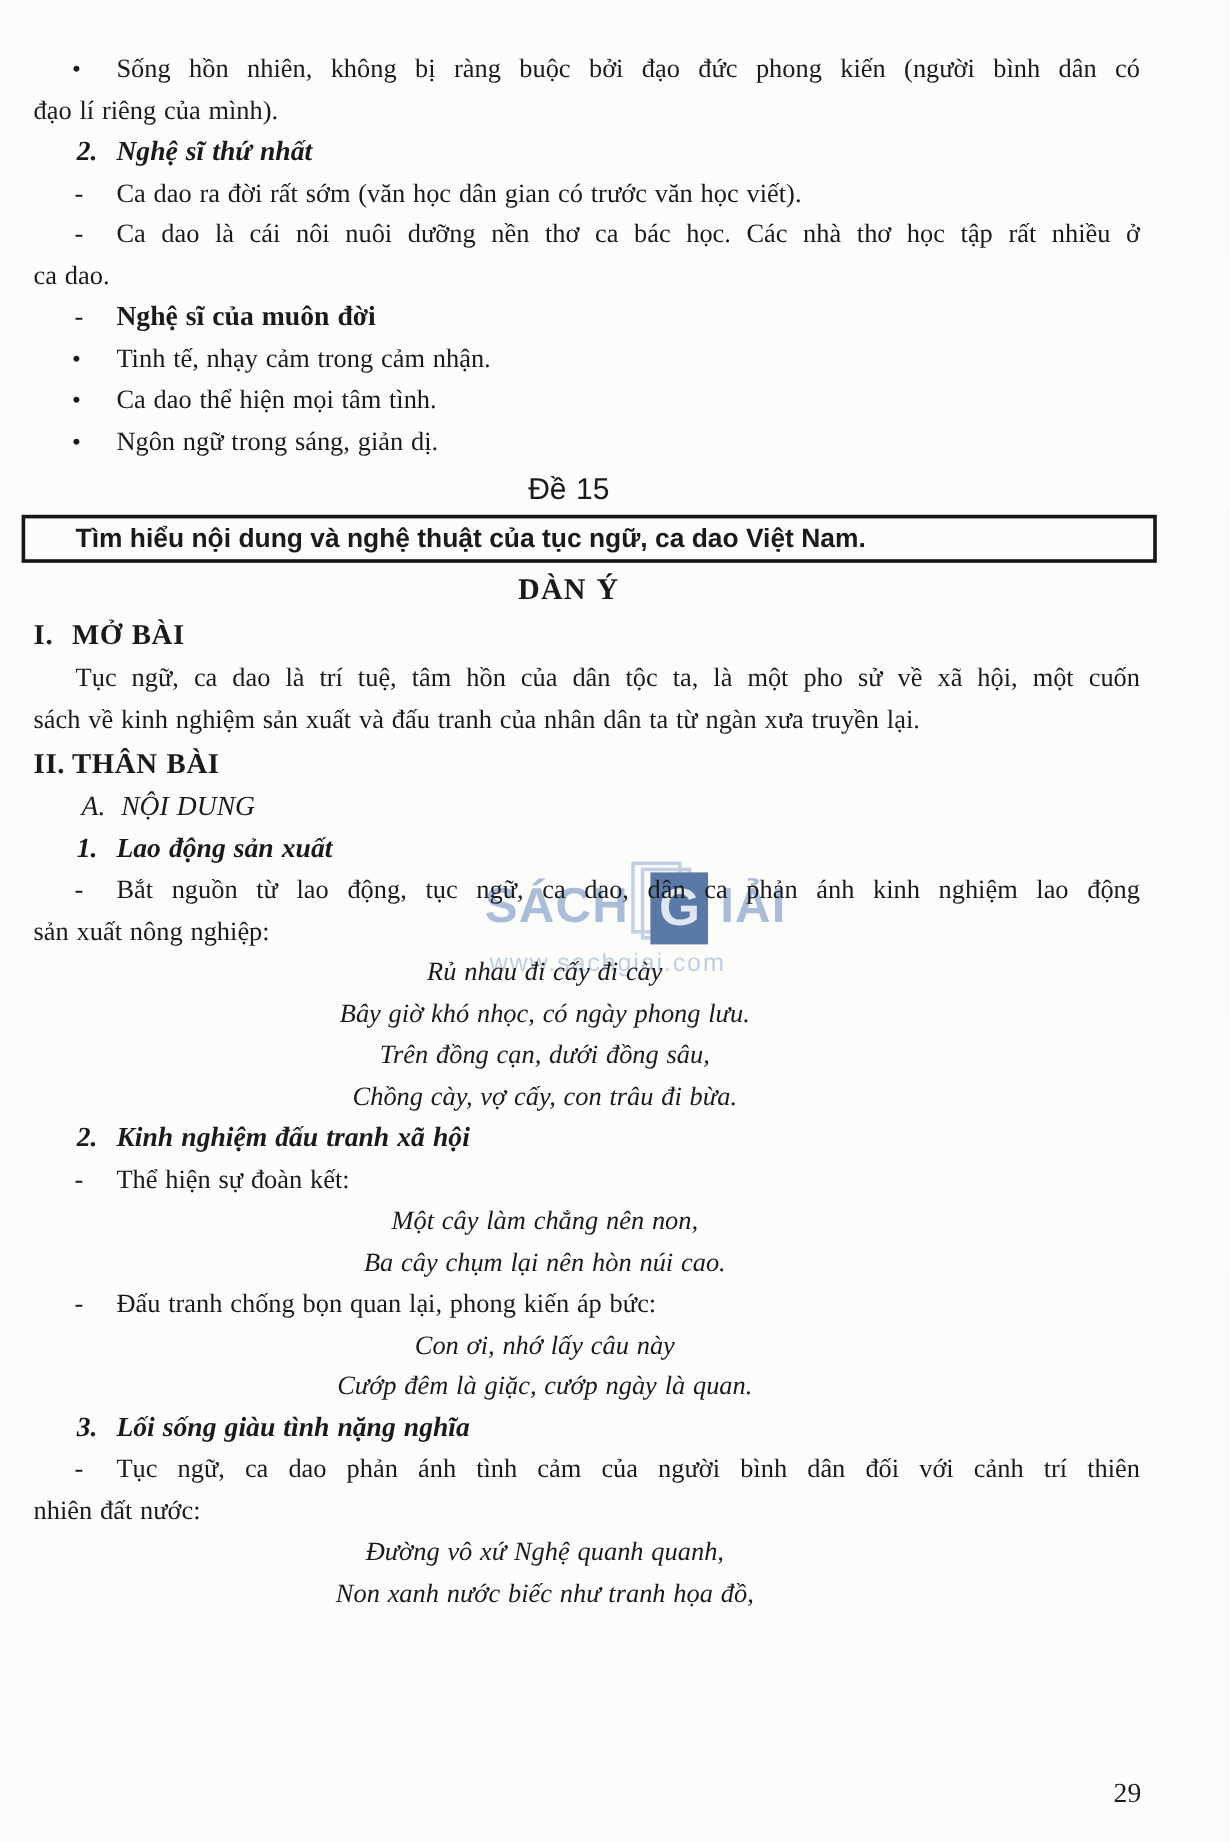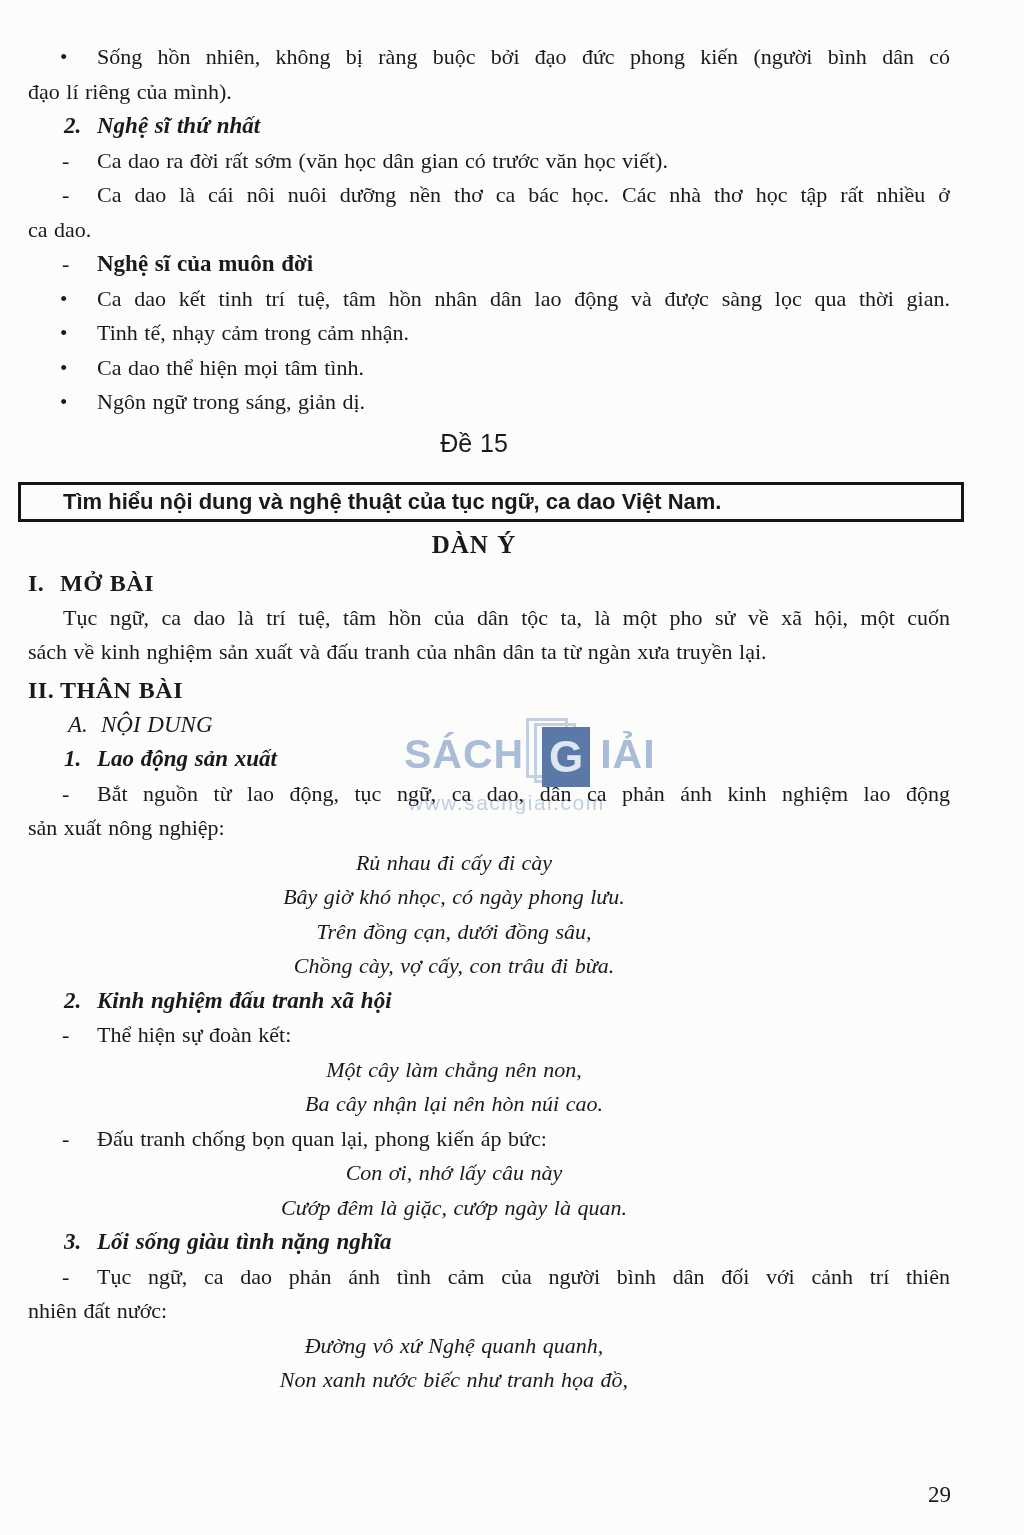--- a/index.html
+++ b/index.html
@@ -53,21 +53,21 @@
   .h1{
     margin-top:6px;text-align:center;
     font-family:"Liberation Sans", sans-serif;font-weight:400;font-size:25px;
     line-height:34px;min-height:34px;padding-right:30px;
   }
   .h2{
     margin-top:6px;text-align:center;font-weight:700;font-size:25px;letter-spacing:1px;
     line-height:34px;min-height:34px;padding-right:30px;
   }
   .boxline{
-    margin-top:22px;margin-left:-10px;width:946px;box-sizing:border-box;height:40px;
+    margin-top:4px;margin-left:-10px;width:946px;box-sizing:border-box;height:40px;
     border:3px solid #161616;background:#fcfcfa;
     font-family:"Liberation Sans", sans-serif;font-weight:700;font-size:22px;
     line-height:34px;padding-left:42px;
   }
   
   .pageno{position:absolute;left:928px;top:1482px;font-size:23px;z-index:1;}
 </style>
 </head>
 <body>
 
@@ -85,21 +85,20 @@
   <div class="wm-url">www.sachgiai.com</div>
 
   <div class="content" id="flow">
       <div class="ln it-b j"><span class="mk mk-b">•</span><span class="txt">Sống hồn nhiên, không bị ràng buộc bởi đạo đức phong kiến (người bình dân có</span></div>
       <div class="ln cont"><span class="txt">đạo lí riêng của mình).</span></div>
       <div class="ln num"><span class="mk mk-n">2.</span><span class="txt">Nghệ sĩ thứ nhất</span></div>
       <div class="ln it-d"><span class="mk mk-d">-</span><span class="txt">Ca dao ra đời rất sớm (văn học dân gian có trước văn học viết).</span></div>
       <div class="ln it-d j"><span class="mk mk-d">-</span><span class="txt">Ca dao là cái nôi nuôi dưỡng nền thơ ca bác học. Các nhà thơ học tập rất nhiều ở</span></div>
       <div class="ln cont"><span class="txt">ca dao.</span></div>
       <div class="ln it-d bi"><span class="mk mk-d">-</span><span class="txt">Nghệ sĩ của muôn đời</span></div>
-      <div class="ln it-b j"><span class="mk mk-b">•</span><span class="txt">Ca dao kết tinh trí tuệ, tâm hồn nhân dân lao động và được sàng lọc qua thời gian.</span></div>
       <div class="ln it-b"><span class="mk mk-b">•</span><span class="txt">Tinh tế, nhạy cảm trong cảm nhận.</span></div>
       <div class="ln it-b"><span class="mk mk-b">•</span><span class="txt">Ca dao thể hiện mọi tâm tình.</span></div>
       <div class="ln it-b"><span class="mk mk-b">•</span><span class="txt">Ngôn ngữ trong sáng, giản dị.</span></div>
       <div class="ln h1"><span class="txt">Đề 15</span></div>
       <div class="boxline"><span class="txt">Tìm hiểu nội dung và nghệ thuật của tục ngữ, ca dao Việt Nam.</span></div>
       <div class="ln h2"><span class="txt">DÀN Ý</span></div>
       <div class="ln sec m1"><span class="mk mk-s">I.</span><span class="txt">MỞ BÀI</span></div>
       <div class="ln para1 j"><span class="txt">Tục ngữ, ca dao là trí tuệ, tâm hồn của dân tộc ta, là một pho sử về xã hội, một cuốn</span></div>
       <div class="ln cont"><span class="txt">sách về kinh nghiệm sản xuất và đấu tranh của nhân dân ta từ ngàn xưa truyền lại.</span></div>
       <div class="ln sec m2"><span class="mk mk-s">II.</span><span class="txt">THÂN BÀI</span></div>
@@ -107,21 +106,21 @@
       <div class="ln num"><span class="mk mk-n">1.</span><span class="txt">Lao động sản xuất</span></div>
       <div class="ln it-d j"><span class="mk mk-d">-</span><span class="txt">Bắt nguồn từ lao động, tục ngữ, ca dao, dân ca phản ánh kinh nghiệm lao động</span></div>
       <div class="ln cont"><span class="txt">sản xuất nông nghiệp:</span></div>
       <div class="ln verse"><span class="txt">Rủ nhau đi cấy đi cày</span></div>
       <div class="ln verse"><span class="txt">Bây giờ khó nhọc, có ngày phong lưu.</span></div>
       <div class="ln verse"><span class="txt">Trên đồng cạn, dưới đồng sâu,</span></div>
       <div class="ln verse"><span class="txt">Chồng cày, vợ cấy, con trâu đi bừa.</span></div>
       <div class="ln num"><span class="mk mk-n">2.</span><span class="txt">Kinh nghiệm đấu tranh xã hội</span></div>
       <div class="ln it-d"><span class="mk mk-d">-</span><span class="txt">Thể hiện sự đoàn kết:</span></div>
       <div class="ln verse"><span class="txt">Một cây làm chẳng nên non,</span></div>
-      <div class="ln verse"><span class="txt">Ba cây nhận lại nên hòn núi cao.</span></div>
+      <div class="ln verse"><span class="txt">Ba cây chụm lại nên hòn núi cao.</span></div>
       <div class="ln it-d"><span class="mk mk-d">-</span><span class="txt">Đấu tranh chống bọn quan lại, phong kiến áp bức:</span></div>
       <div class="ln verse"><span class="txt">Con ơi, nhớ lấy câu này</span></div>
       <div class="ln verse"><span class="txt">Cướp đêm là giặc, cướp ngày là quan.</span></div>
       <div class="ln num"><span class="mk mk-n">3.</span><span class="txt">Lối sống giàu tình nặng nghĩa</span></div>
       <div class="ln it-d j"><span class="mk mk-d">-</span><span class="txt">Tục ngữ, ca dao phản ánh tình cảm của người bình dân đối với cảnh trí thiên</span></div>
       <div class="ln cont"><span class="txt">nhiên đất nước:</span></div>
       <div class="ln verse"><span class="txt">Đường vô xứ Nghệ quanh quanh,</span></div>
       <div class="ln verse"><span class="txt">Non xanh nước biếc như tranh họa đồ,</span></div>
     </div>
 

